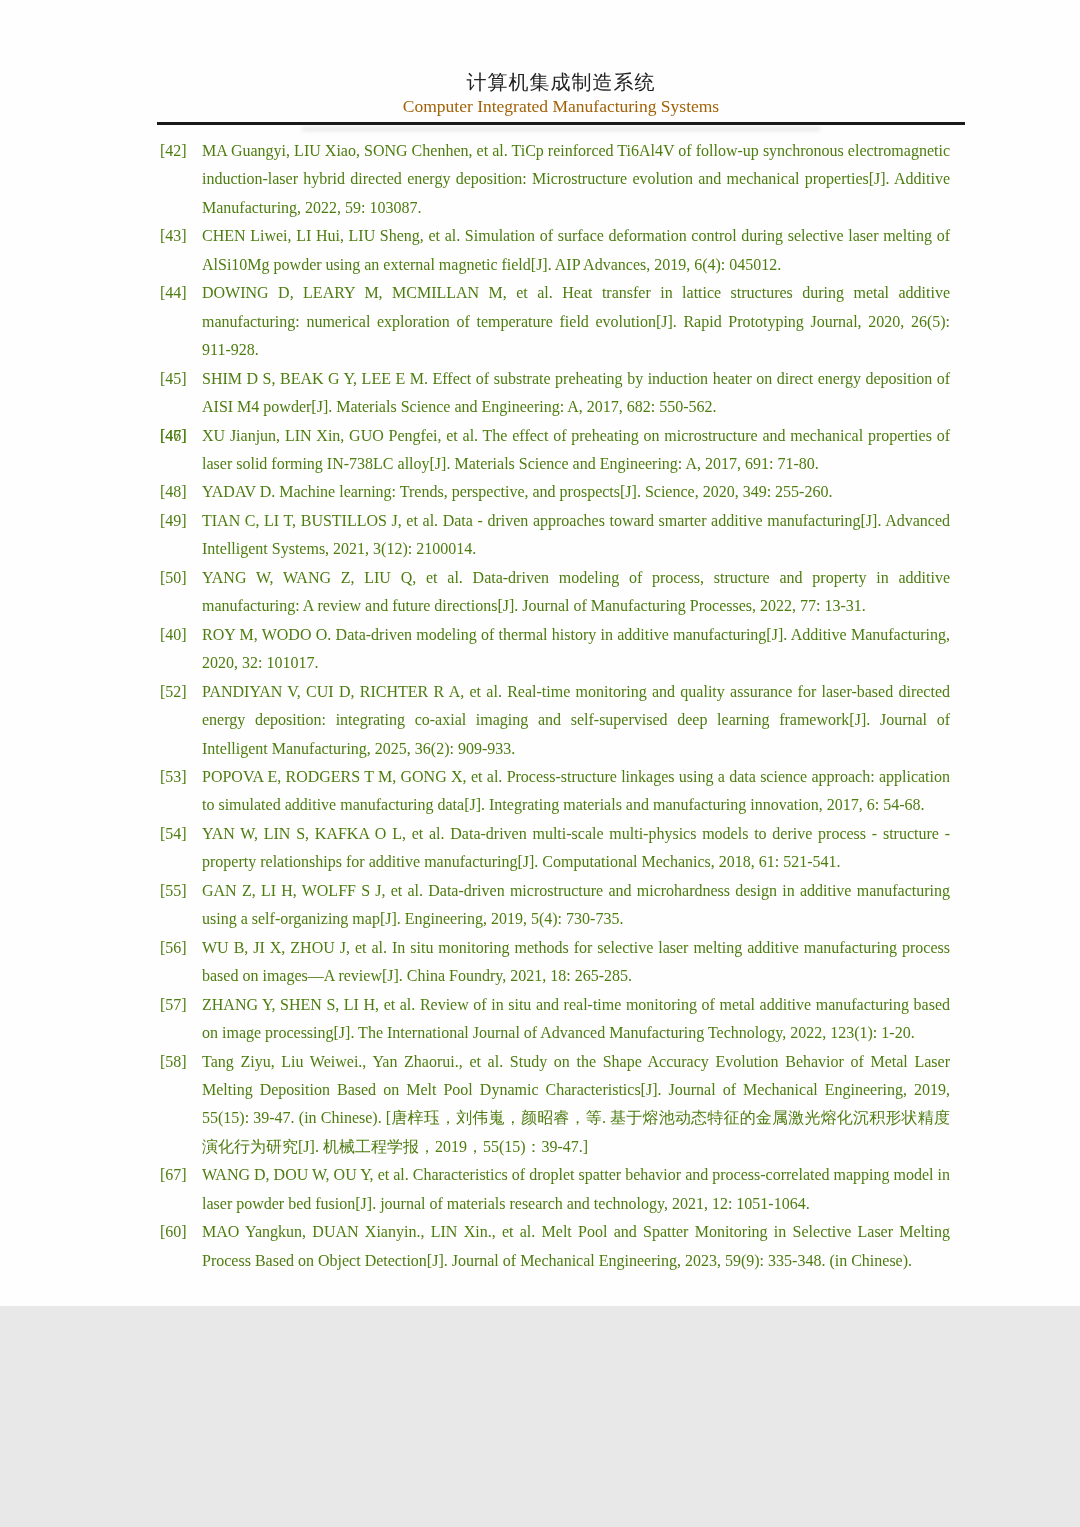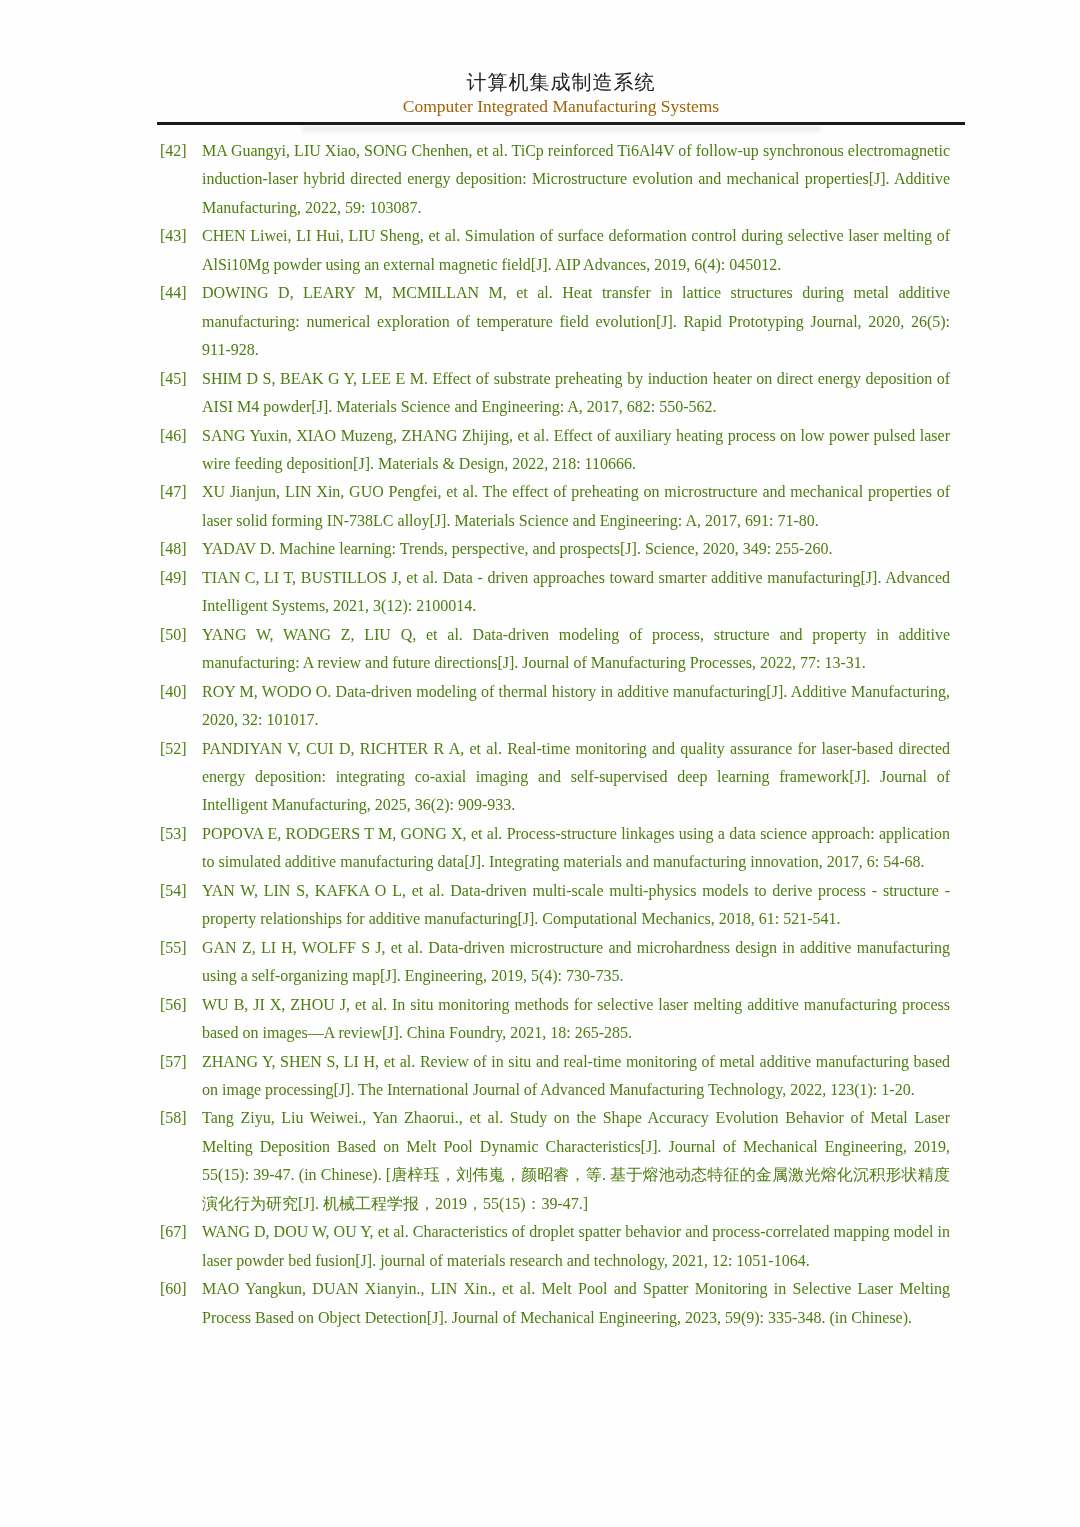--- a/index.html
+++ b/index.html
@@ -3,21 +3,21 @@
 <meta charset="utf-8">
 <style>
   html, body {
     margin: 0;
     padding: 0;
     background: #e8e8e8;
   }
   .page {
     position: relative;
     width: 1080px;
-    height: 1527px;
+    height: 1306px;
     margin: 0 auto;
     background: #fefefe;
     color: #1b1b1b;
     font-family: "Liberation Serif", "DejaVu Serif", serif;
     overflow: hidden;
   }
   .journal-header {
     position: absolute;
     top: 70px;
     left: 157px;
@@ -102,21 +102,20 @@
         <span class="ref-text">DOWING D, LEARY M, MCMILLAN M, et al. Heat transfer in lattice structures during metal additive manufacturing: numerical exploration of temperature field evolution[J]. Rapid Prototyping Journal, 2020, 26(5): 911-928.</span>
       </div>
 
       <div class="ref">
         <span class="ref-num">[45]</span>
         <span class="ref-text">SHIM D S, BEAK G Y, LEE E M. Effect of substrate preheating by induction heater on direct energy deposition of AISI M4 powder[J]. Materials Science and Engineering: A, 2017, 682: 550-562.</span>
       </div>
 
       <div class="ref">
         <span class="ref-num">[46]</span>
-        <span class="ref-text">SANG Yuxin, XIAO Muzeng, ZHANG Zhijing, et al. Effect of auxiliary heating process on low power pulsed laser wire feeding deposition[J]. Materials &amp; Design, 2022, 218: 110666.</span>
       </div>
 
       <div class="ref">
         <span class="ref-num">[47]</span>
         <span class="ref-text">XU Jianjun, LIN Xin, GUO Pengfei, et al. The effect of preheating on microstructure and mechanical properties of laser solid forming IN-738LC alloy[J]. Materials Science and Engineering: A, 2017, 691: 71-80.</span>
       </div>
 
       <div class="ref">
         <span class="ref-num">[48]</span>
         <span class="ref-text">YADAV D. Machine learning: Trends, perspective, and prospects[J]. Science, 2020, 349: 255-260.</span>

